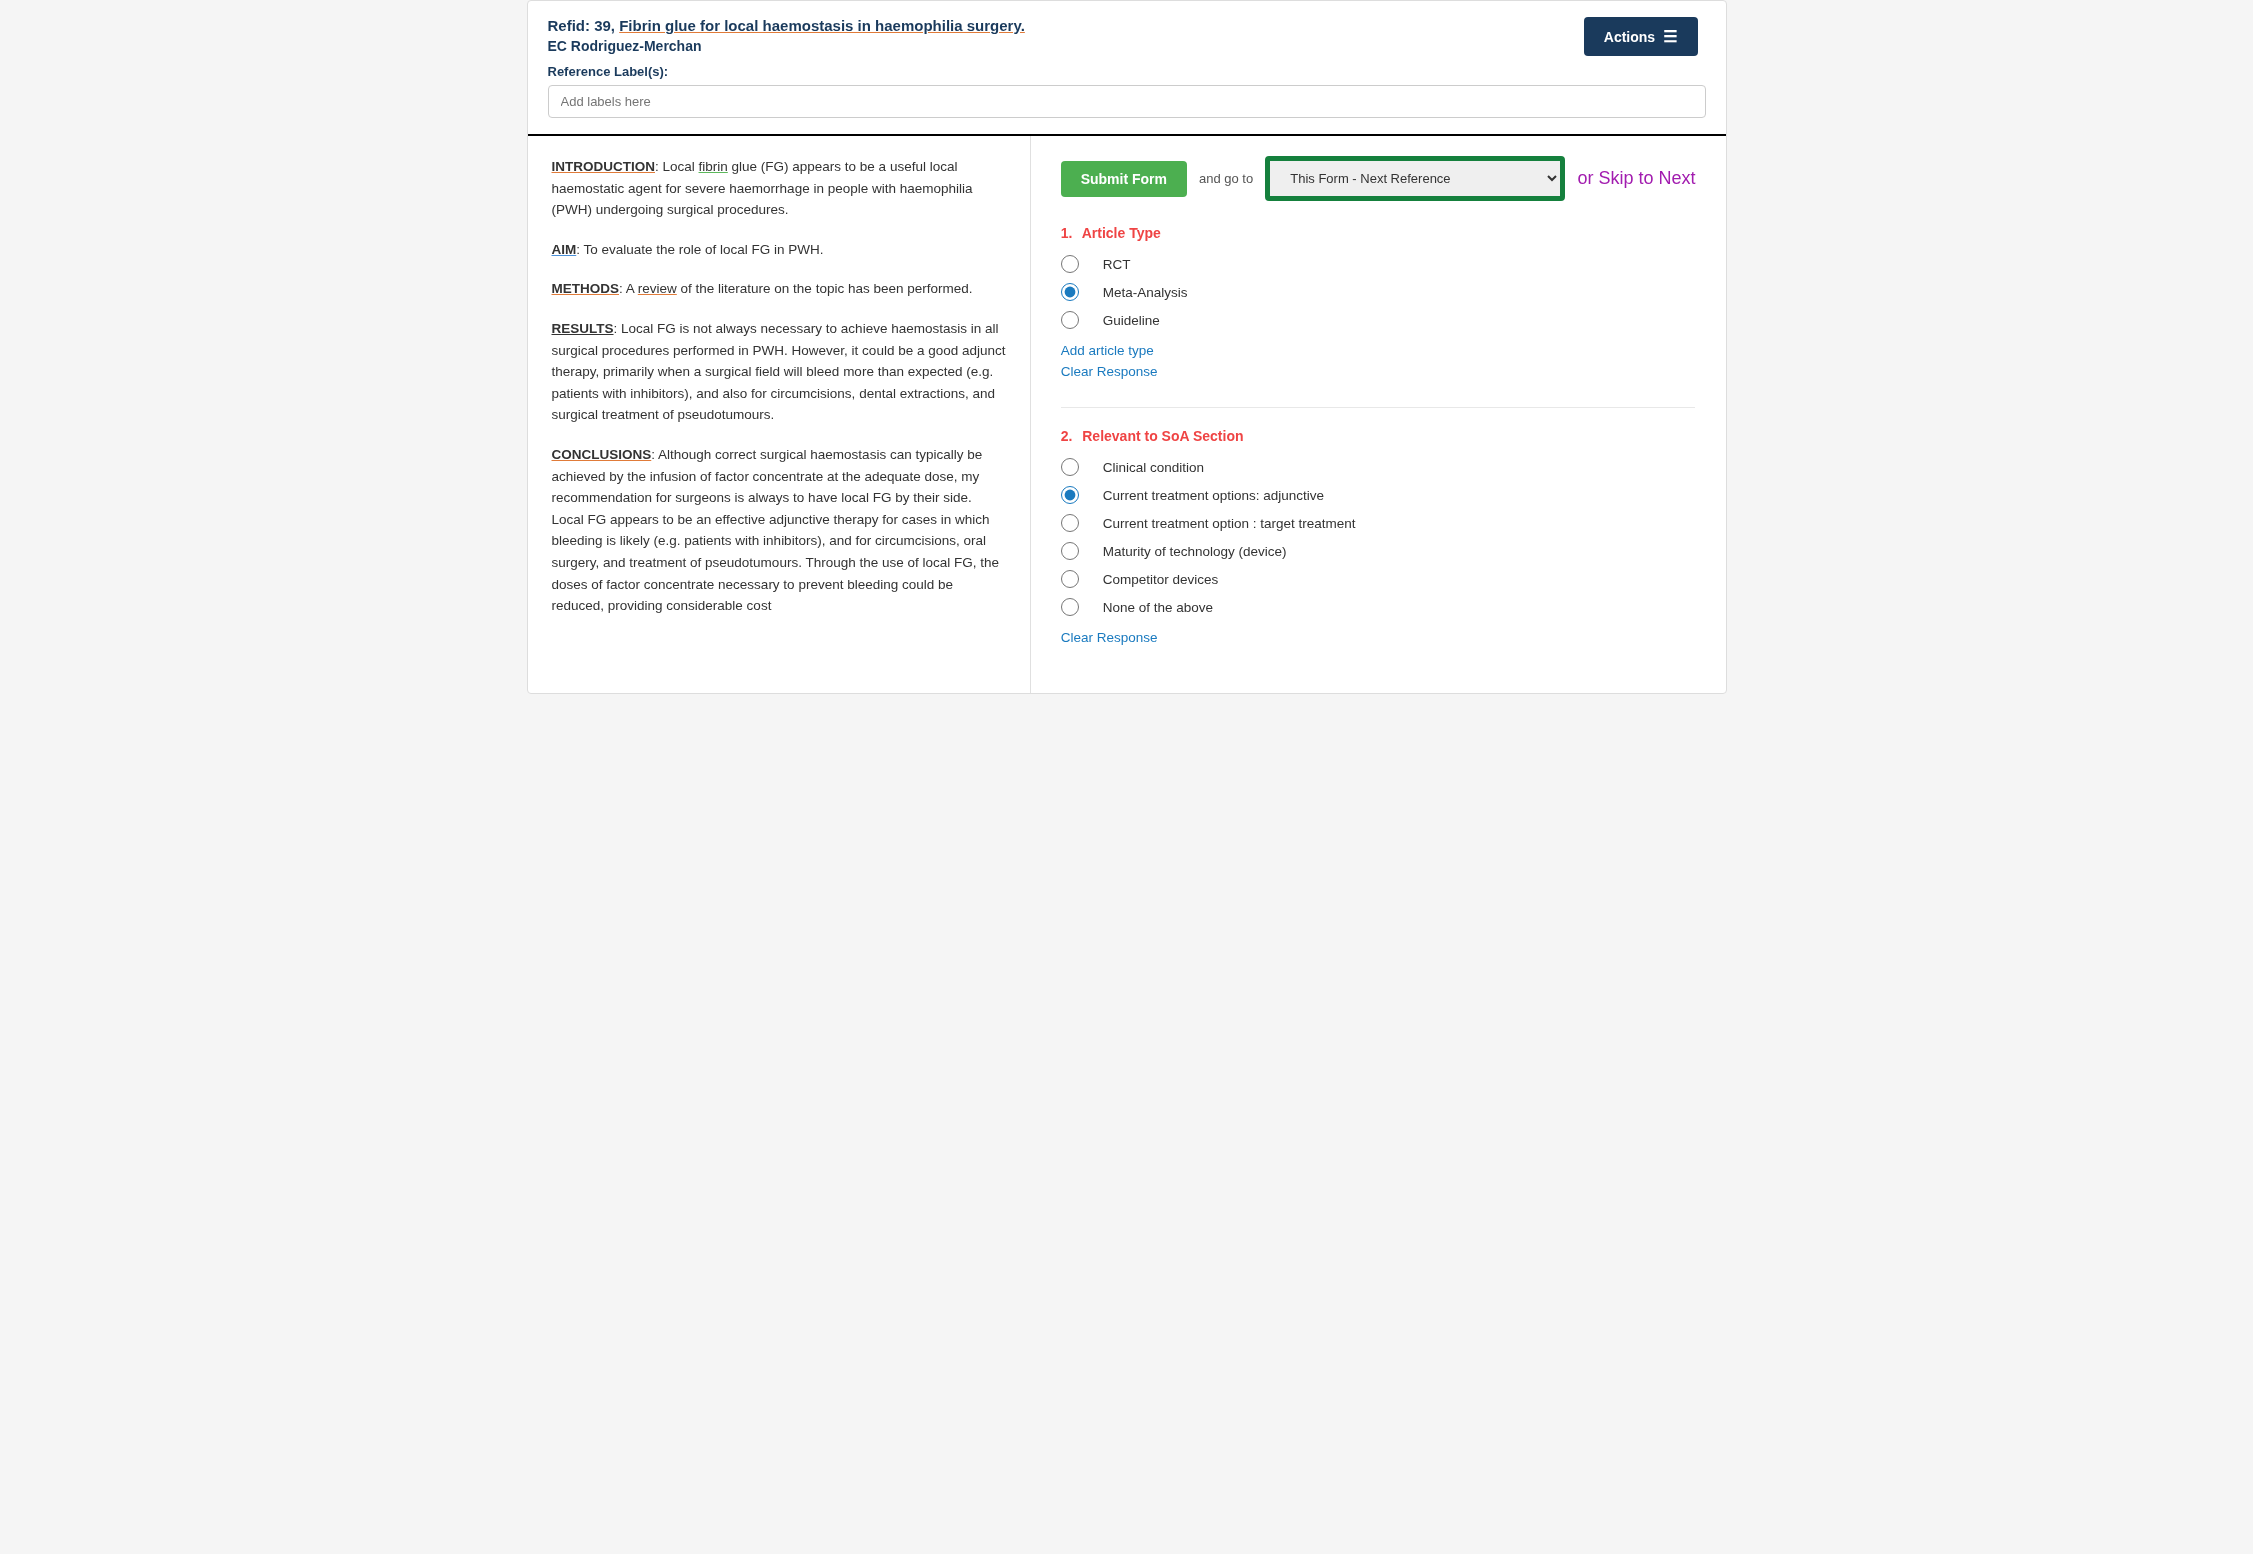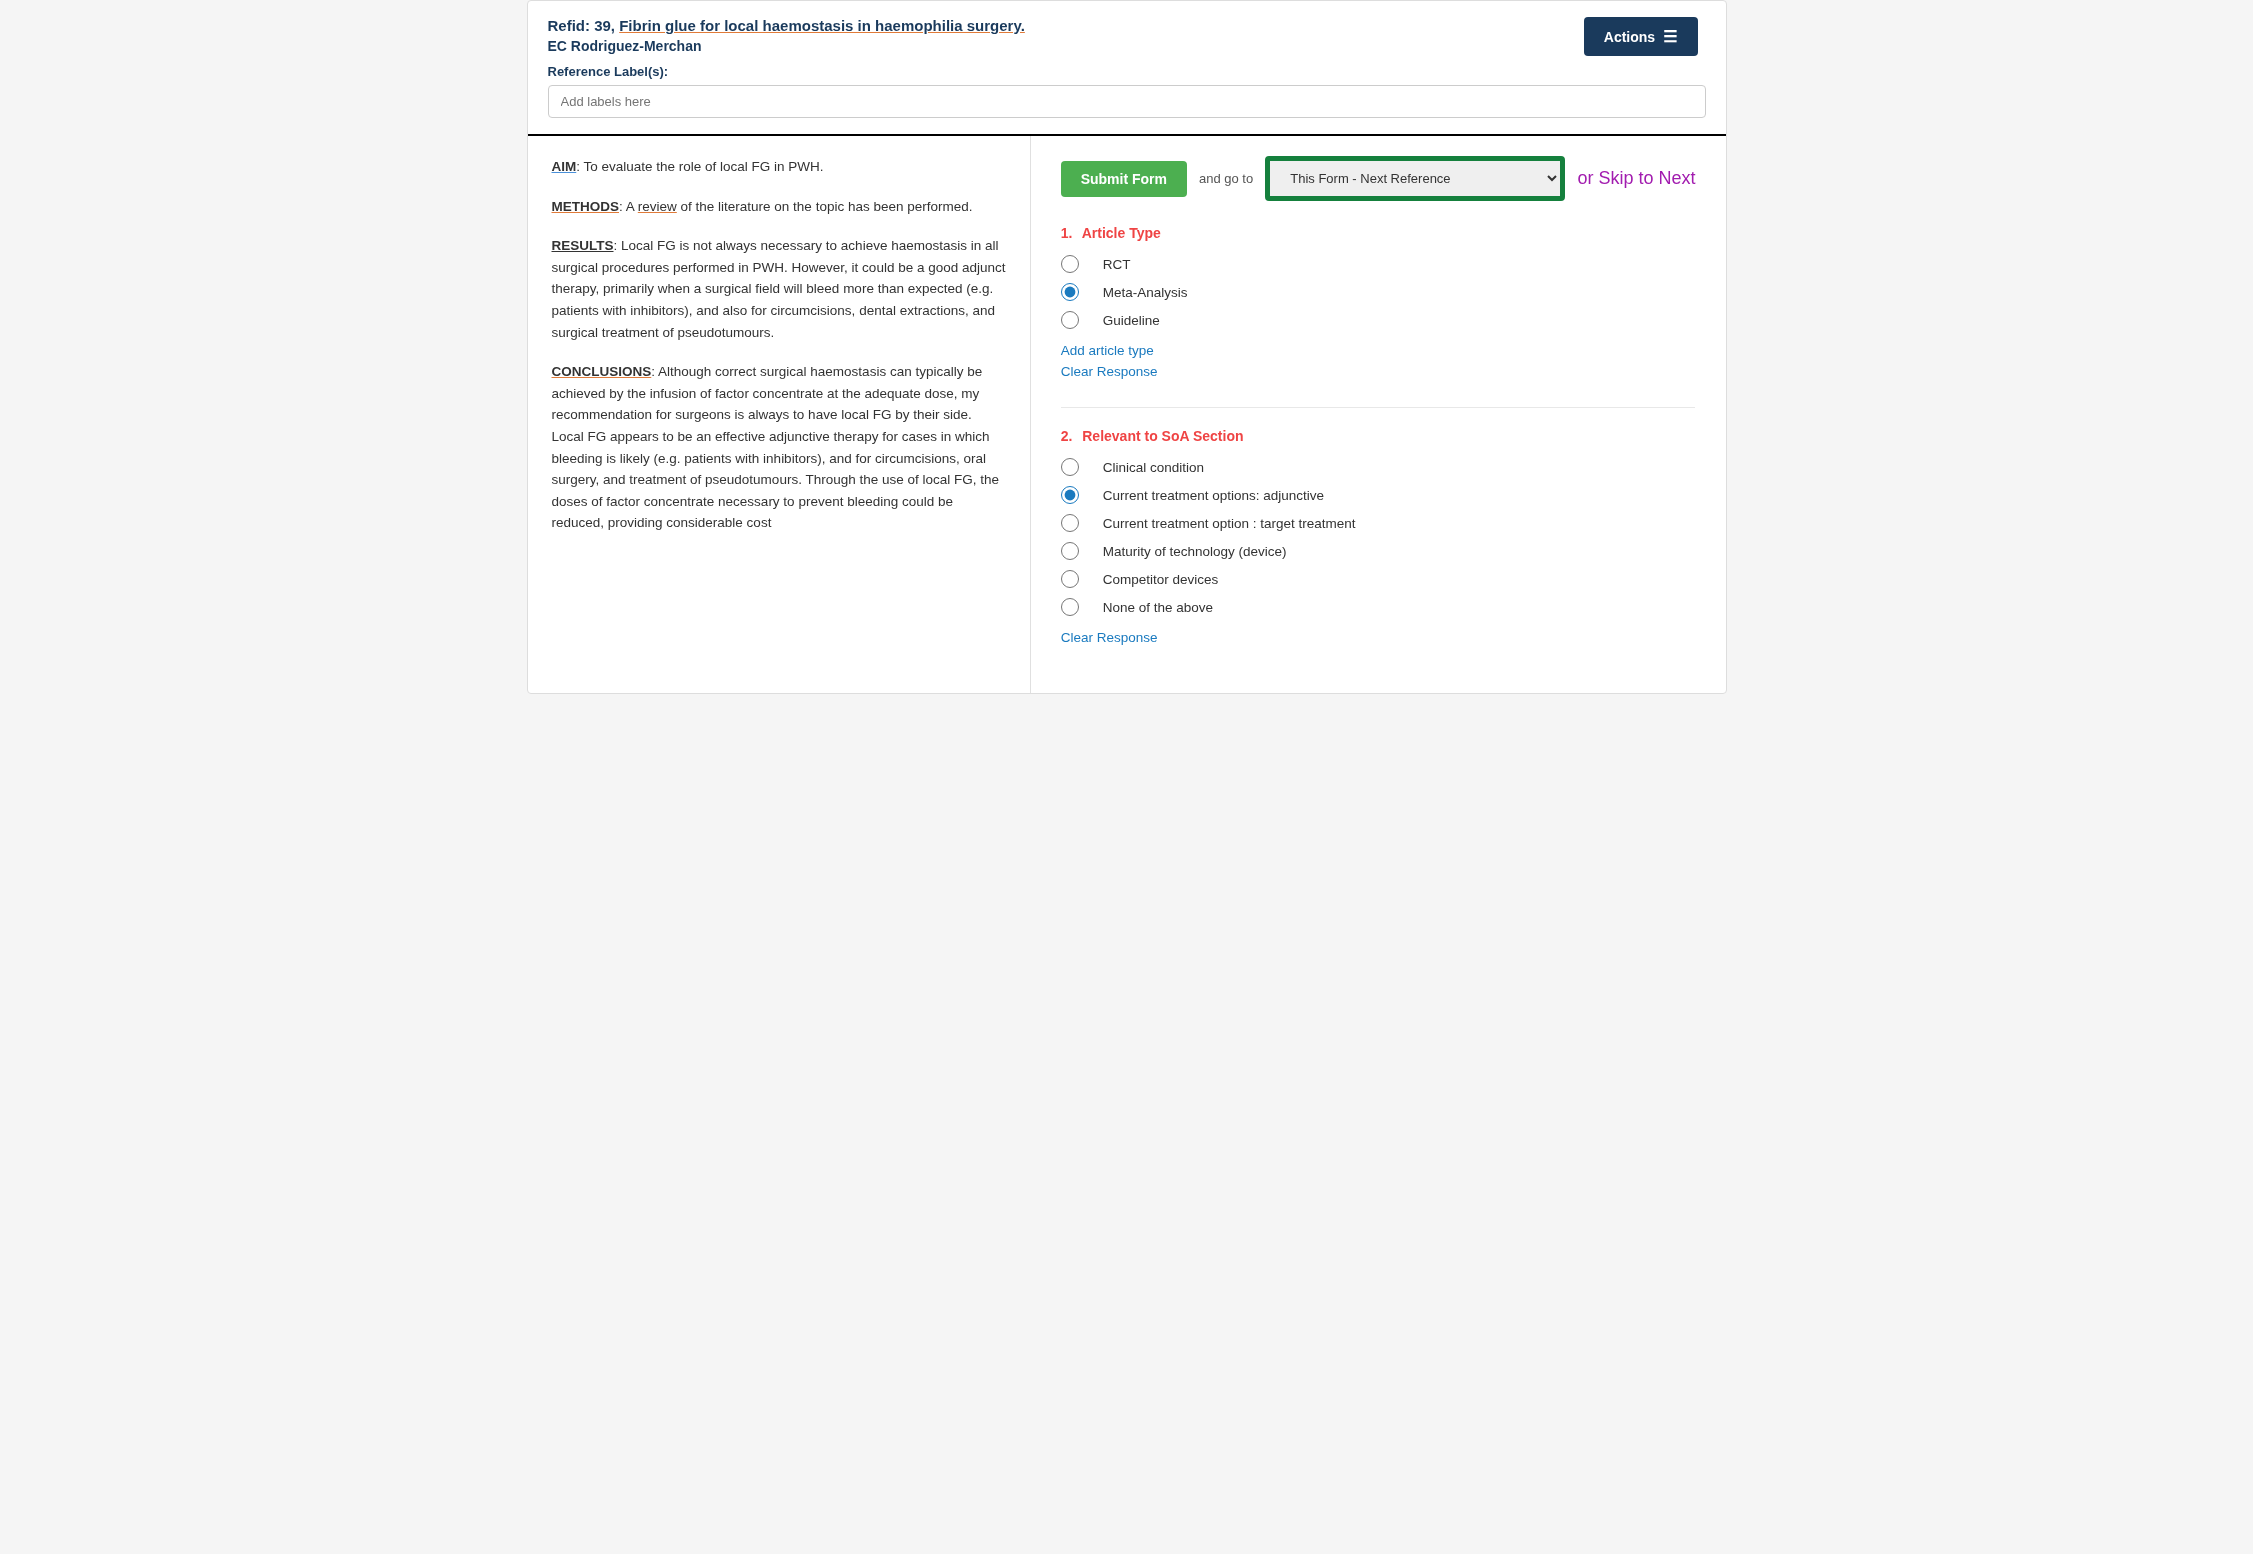--- a/index.html
+++ b/index.html
@@ -218,20 +218,23 @@
     <button class="actions-btn">
       <span>Actions</span>
       <span class="menu-icon">☰</span>
     </button>
   </div>
 
   <div class="main-content">
 
     <div class="abstract-panel">
       <div class="abstract-section">
+        <span class="section-heading intro">INTRODUCTION</span><span>: Local <span class="highlight-fibrin">fibrin</span> glue (FG) appears to be a useful local haemostatic agent for severe haemorrhage in people with haemophilia (PWH) undergoing surgical procedures.</span>
+      </div>
+      <div class="abstract-section">
         <span class="section-heading aim">AIM</span><span>: To evaluate the role of local FG in PWH.</span>
       </div>
       <div class="abstract-section">
         <span class="section-heading methods">METHODS</span><span>: A <span class="highlight-review">review</span> of the literature on the topic has been performed.</span>
       </div>
       <div class="abstract-section">
         <span class="section-heading results">RESULTS</span><span>: Local FG is not always necessary to achieve haemostasis in all surgical procedures performed in PWH. However, it could be a good adjunct therapy, primarily when a surgical field will bleed more than expected (e.g. patients with inhibitors), and also for circumcisions, dental extractions, and surgical treatment of pseudotumours.</span>
       </div>
       <div class="abstract-section">
         <span class="section-heading conclusions">CONCLUSIONS</span><span>: Although correct surgical haemostasis can typically be achieved by the infusion of factor concentrate at the adequate dose, my recommendation for surgeons is always to have local FG by their side. Local FG appears to be an effective adjunctive therapy for cases in which bleeding is likely (e.g. patients with inhibitors), and for circumcisions, oral surgery, and treatment of pseudotumours. Through the use of local FG, the doses of factor concentrate necessary to prevent bleeding could be reduced, providing considerable cost</span>

